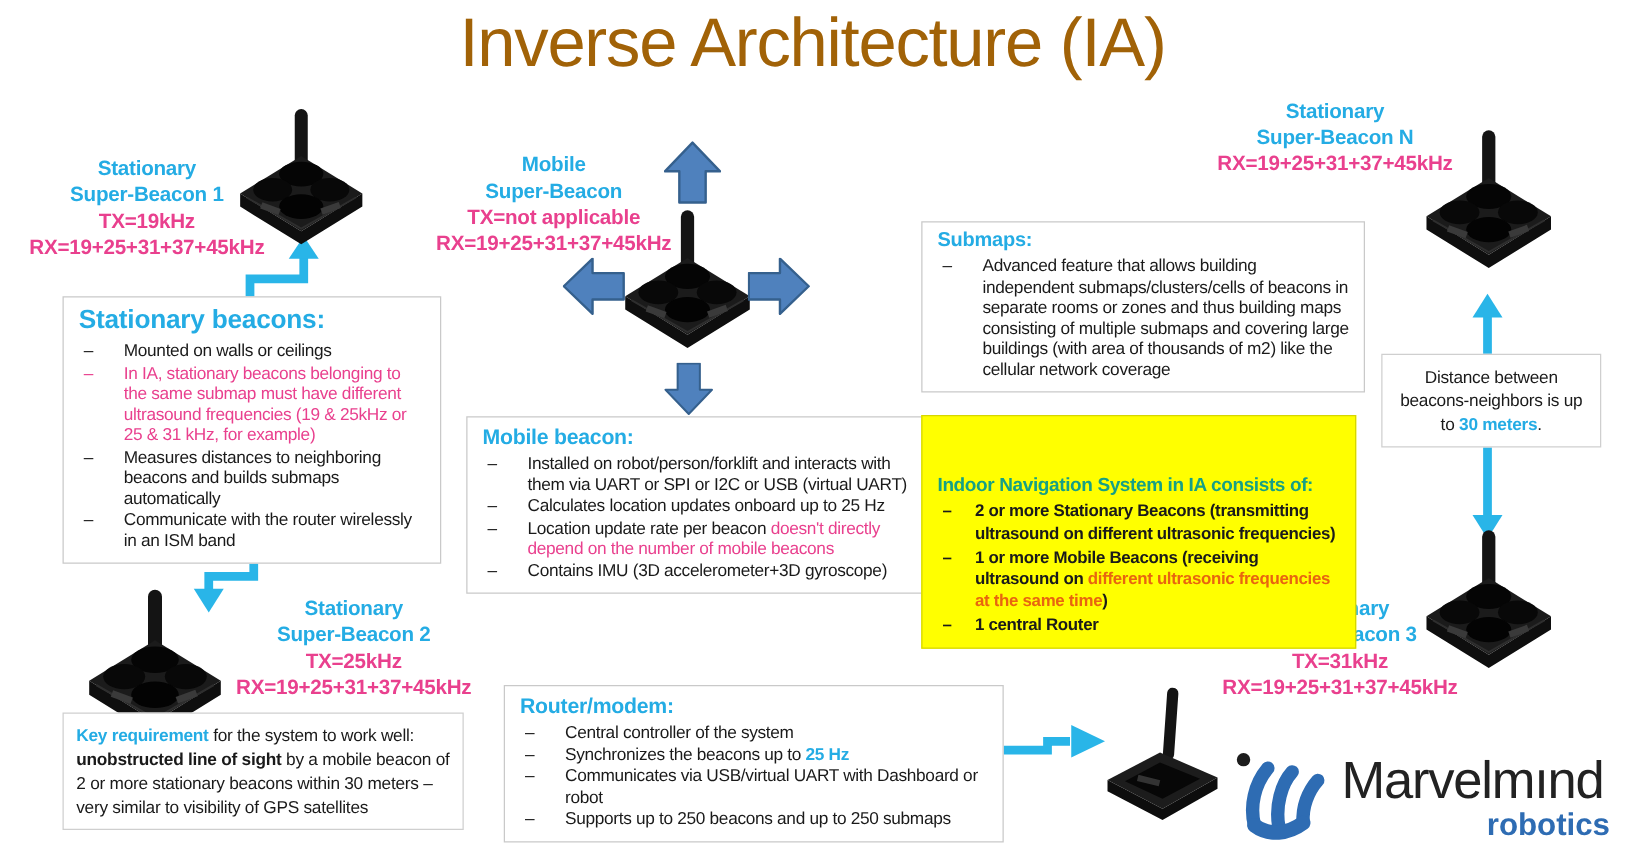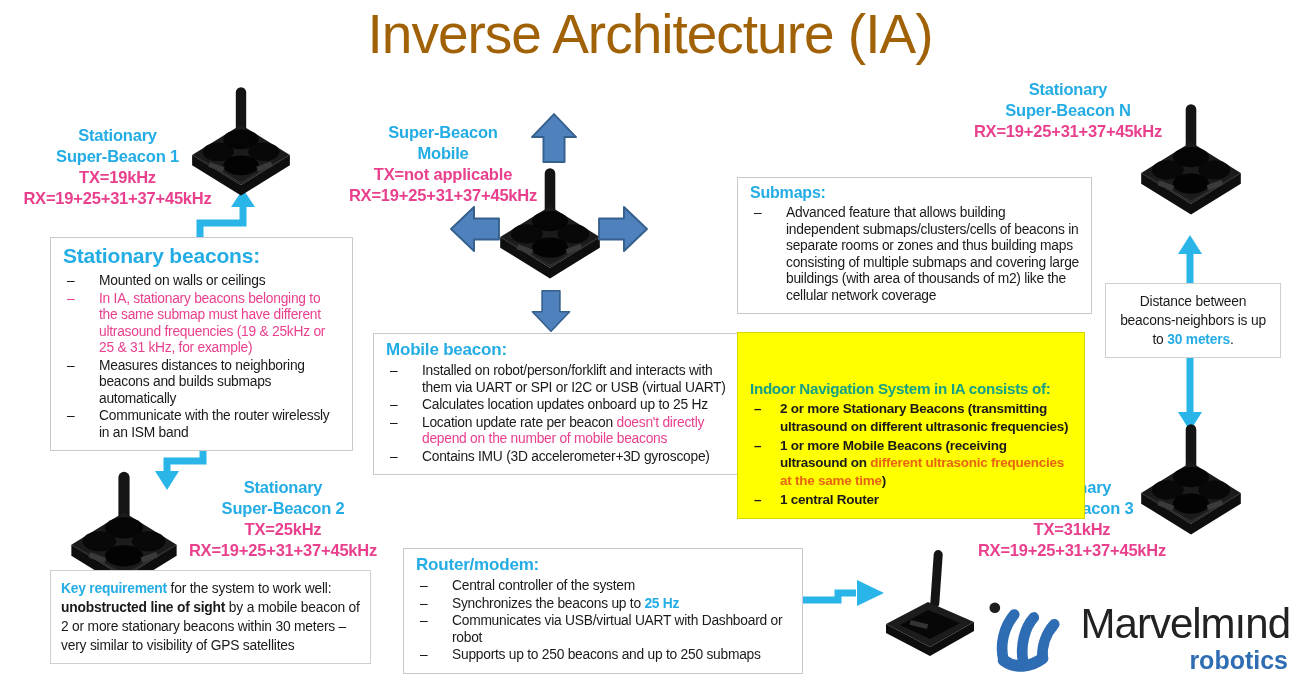--- a/index.html
+++ b/index.html
@@ -42,21 +42,21 @@
   }
   .note.center{text-align:center;}
   
   .art{position:absolute;}
   .arrow-layer{position:absolute;left:0;top:0;pointer-events:none;}
   .blockarrow{position:absolute;}
   
   .logo{position:absolute;left:988px;top:594px;width:302px;height:86px;}
   .logo .hand{position:absolute;left:0;top:4px;width:74px;height:74px;}
   .logo .brand{
-    position:absolute;left:78px;top:6px;width:224px;text-align:right;
+    position:absolute;left:78px;top:6px;width:224px;text-align:center;
     font-size:42px;font-weight:500;color:#222;letter-spacing:-1px;
   }
   .logo .sub{
     position:absolute;right:2px;top:52px;font-size:25px;font-weight:bold;
     color:#2e6cb3;letter-spacing:0px;
   }
 </style>
 </head>
 <body>
 
@@ -149,22 +149,22 @@
     </svg>
 
   <div class="cap" style="left:15px;top:125px;width:205px">
     <div class="nm">Stationary</div>
     <div class="nm">Super-Beacon 1</div>
     <div class="fr">TX=19kHz</div>
     <div class="fr">RX=19+25+31+37+45kHz</div>
   </div>
 
   <div class="cap" style="left:343px;top:122px;width:200px">
+    <div class="nm">Mobile</div>
     <div class="nm">Super-Beacon</div>
-    <div class="nm">Mobile</div>
     <div class="fr">TX=not applicable</div>
     <div class="fr">RX=19+25+31+37+45kHz</div>
   </div>
 
   <div class="cap" style="left:968px;top:79px;width:200px">
     <div class="nm">Stationary</div>
     <div class="nm">Super-Beacon N</div>
     <div class="fr">RX=19+25+31+37+45kHz</div>
   </div>
 

